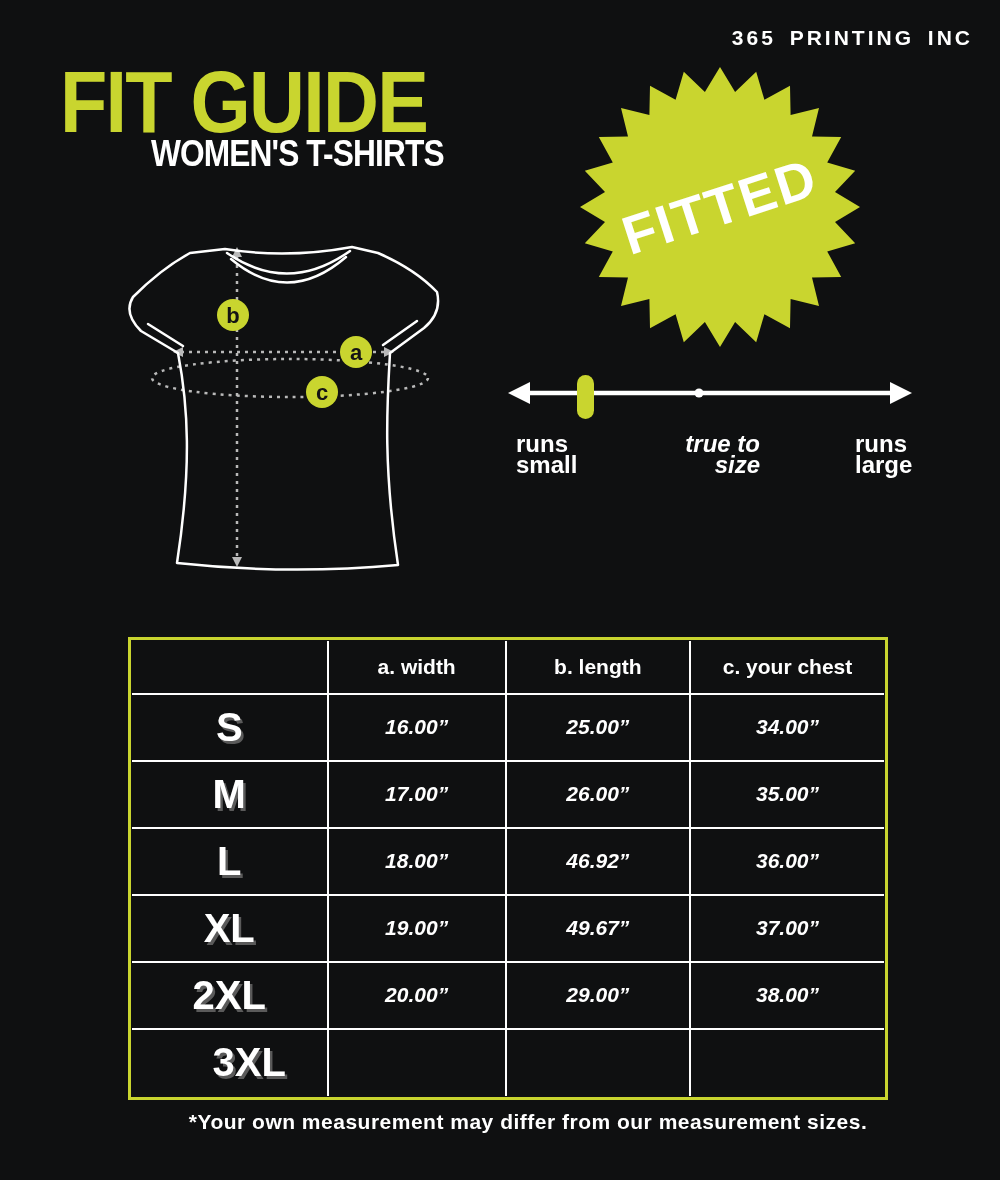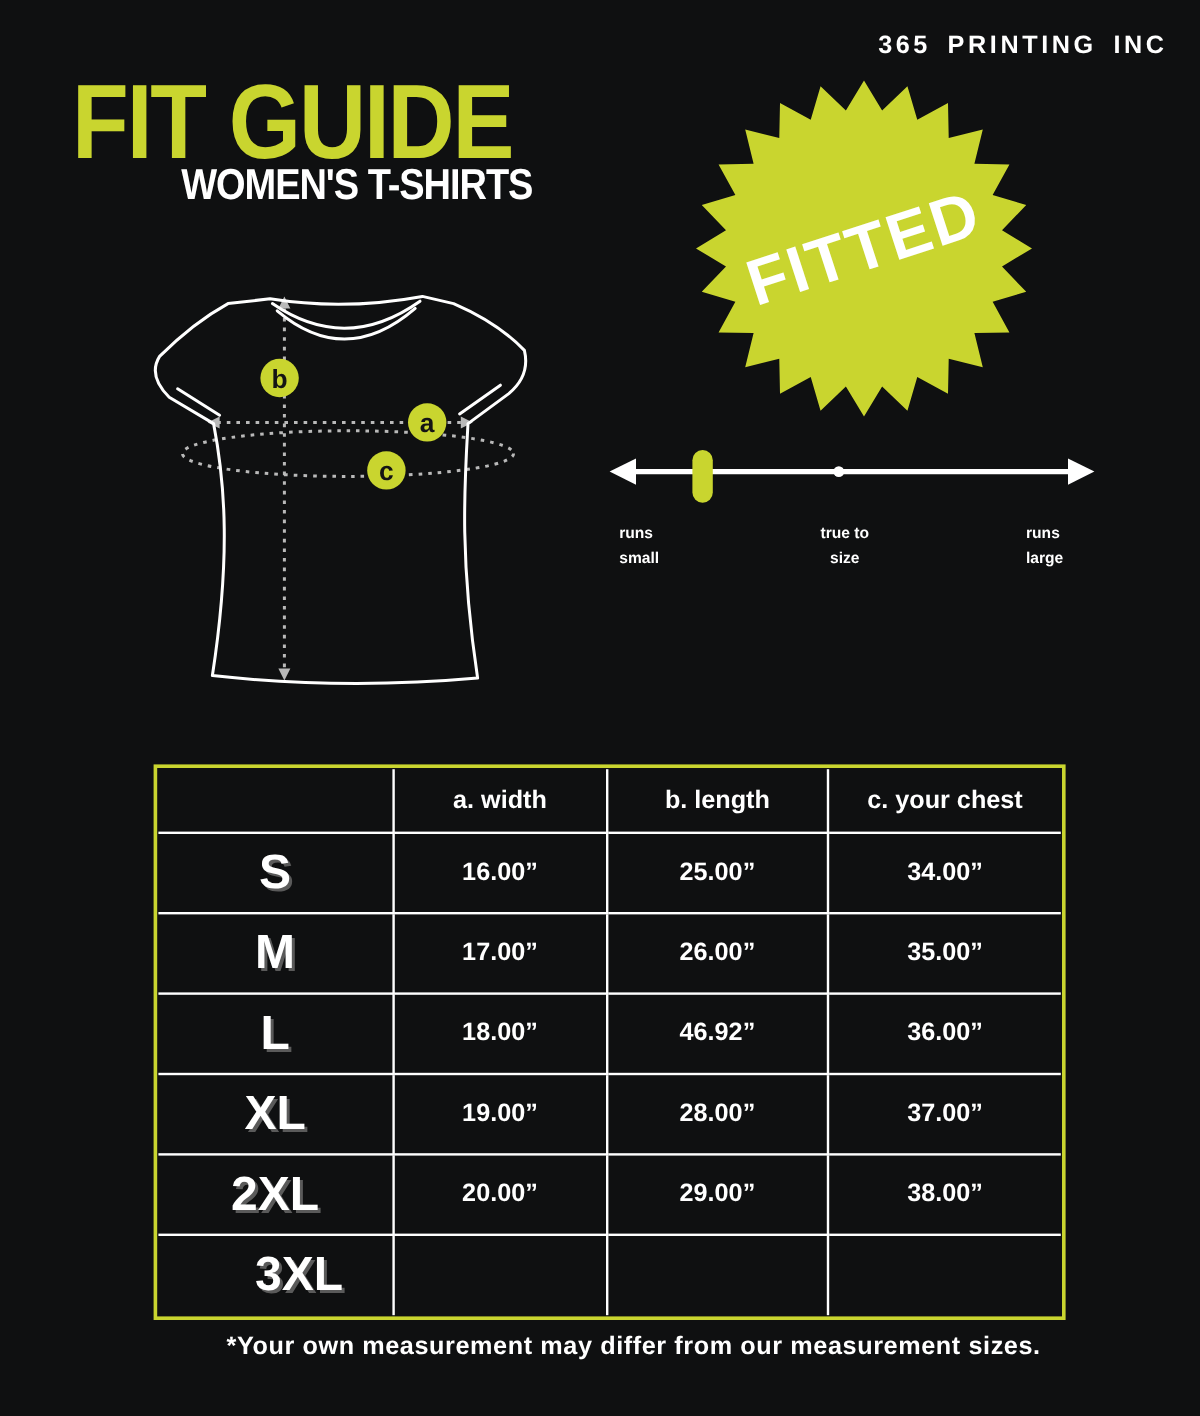--- a/index.html
+++ b/index.html
@@ -47,24 +47,24 @@
   .marker-letter{
     font-family:"Liberation Sans",sans-serif;font-weight:bold;font-size:22px;
     fill:#141414;text-anchor:middle;
   }
   .badge-text{
     font-family:"Liberation Sans",sans-serif;font-weight:900;font-size:54px;
     fill:#fff;text-anchor:middle;letter-spacing:2px;
   }
   .scale-label{
     position:absolute;top:433px;
-    font-size:13px;font-weight:bold;line-height:21px;color:var(--text-white);
+    font-size:24px;font-weight:bold;line-height:21px;color:var(--text-white);
   }
   .scale-label.left{left:516px;text-align:left;}
-  .scale-label.center{left:648px;width:112px;text-align:center;}
+  .scale-label.center{left:648px;width:112px;text-align:right;font-style:italic;}
   .scale-label.right{left:855px;text-align:left;}
 
   .table-wrap{
     position:absolute;left:128px;top:637px;width:760px;height:463px;
     border:3px solid var(--accent-green);
     box-sizing:border-box;padding:1px;
   }
   table.size-table{border-collapse:collapse;width:100%;height:100%;table-layout:fixed;}
   table.size-table td,table.size-table th{
     border:2.5px solid #fff;
@@ -79,21 +79,21 @@
   .col-width{width:23.7%;}
   .col-length{width:24.5%;}
   .col-chest{width:25.8%;}
   tr.head-row{height:52px;}
   tr.data-row{height:66px;}
   .head-cell{font-size:21px;font-weight:bold;}
   .size-cell{
     font-size:40px;font-weight:900;
     text-shadow:2.5px 2.5px 0 #5a5a5a;
   }
-  .value-cell{font-size:21px;font-weight:bold;}
+  .value-cell{font-size:21px;font-weight:bold;font-style:italic;}
   .footnote{
     position:absolute;left:0;top:1110px;width:1000px;
     text-align:center;font-size:21px;font-weight:bold;color:var(--text-white);
     letter-spacing:.5px;
     padding-left:28px;
   }
 </style>
 </head>
 <body>
 
@@ -199,21 +199,21 @@
       </tr>
       <tr class="data-row">
         <td class="size-cell">L</td>
         <td class="value-cell">18.00”</td>
         <td class="value-cell">46.92”</td>
         <td class="value-cell">36.00”</td>
       </tr>
       <tr class="data-row">
         <td class="size-cell">XL</td>
         <td class="value-cell">19.00”</td>
-        <td class="value-cell">28.00”</td>
+        <td class="value-cell">49.67”</td>
         <td class="value-cell">37.00”</td>
       </tr>
       <tr class="data-row">
         <td class="size-cell">2XL</td>
         <td class="value-cell">20.00”</td>
         <td class="value-cell">29.00”</td>
         <td class="value-cell">38.00”</td>
       </tr>
       <tr class="data-row">
         <td class="size-cell">3XL</td>

